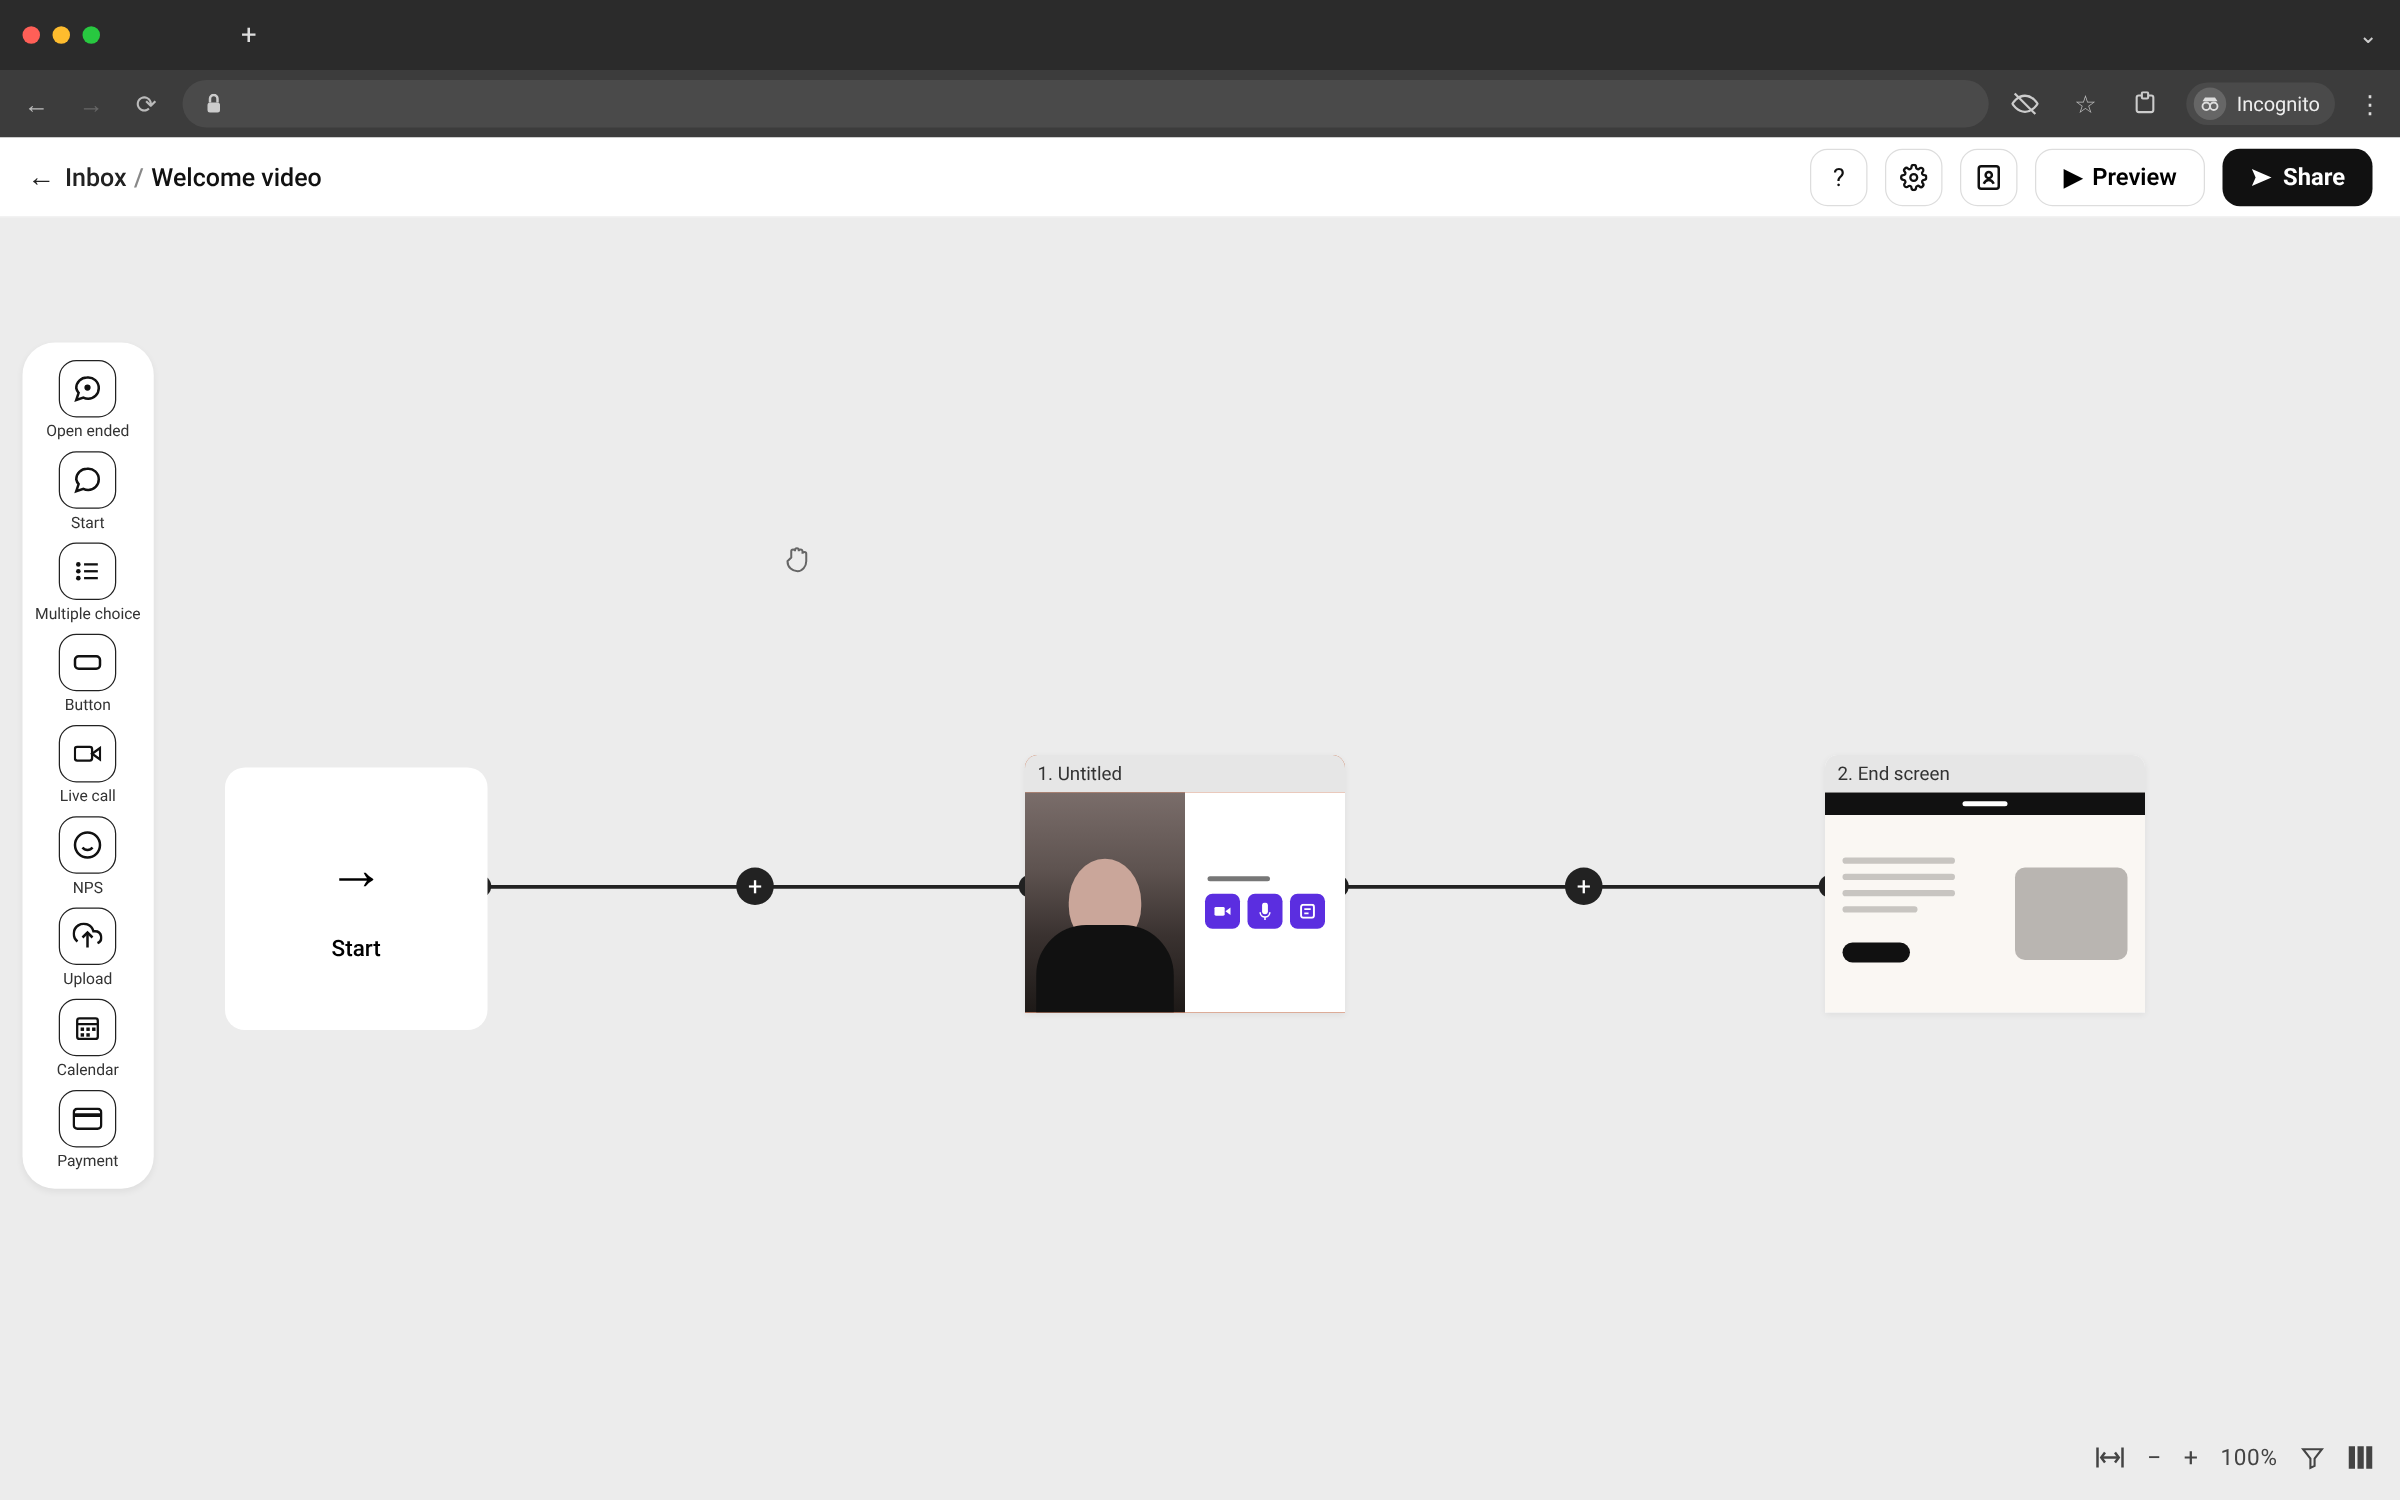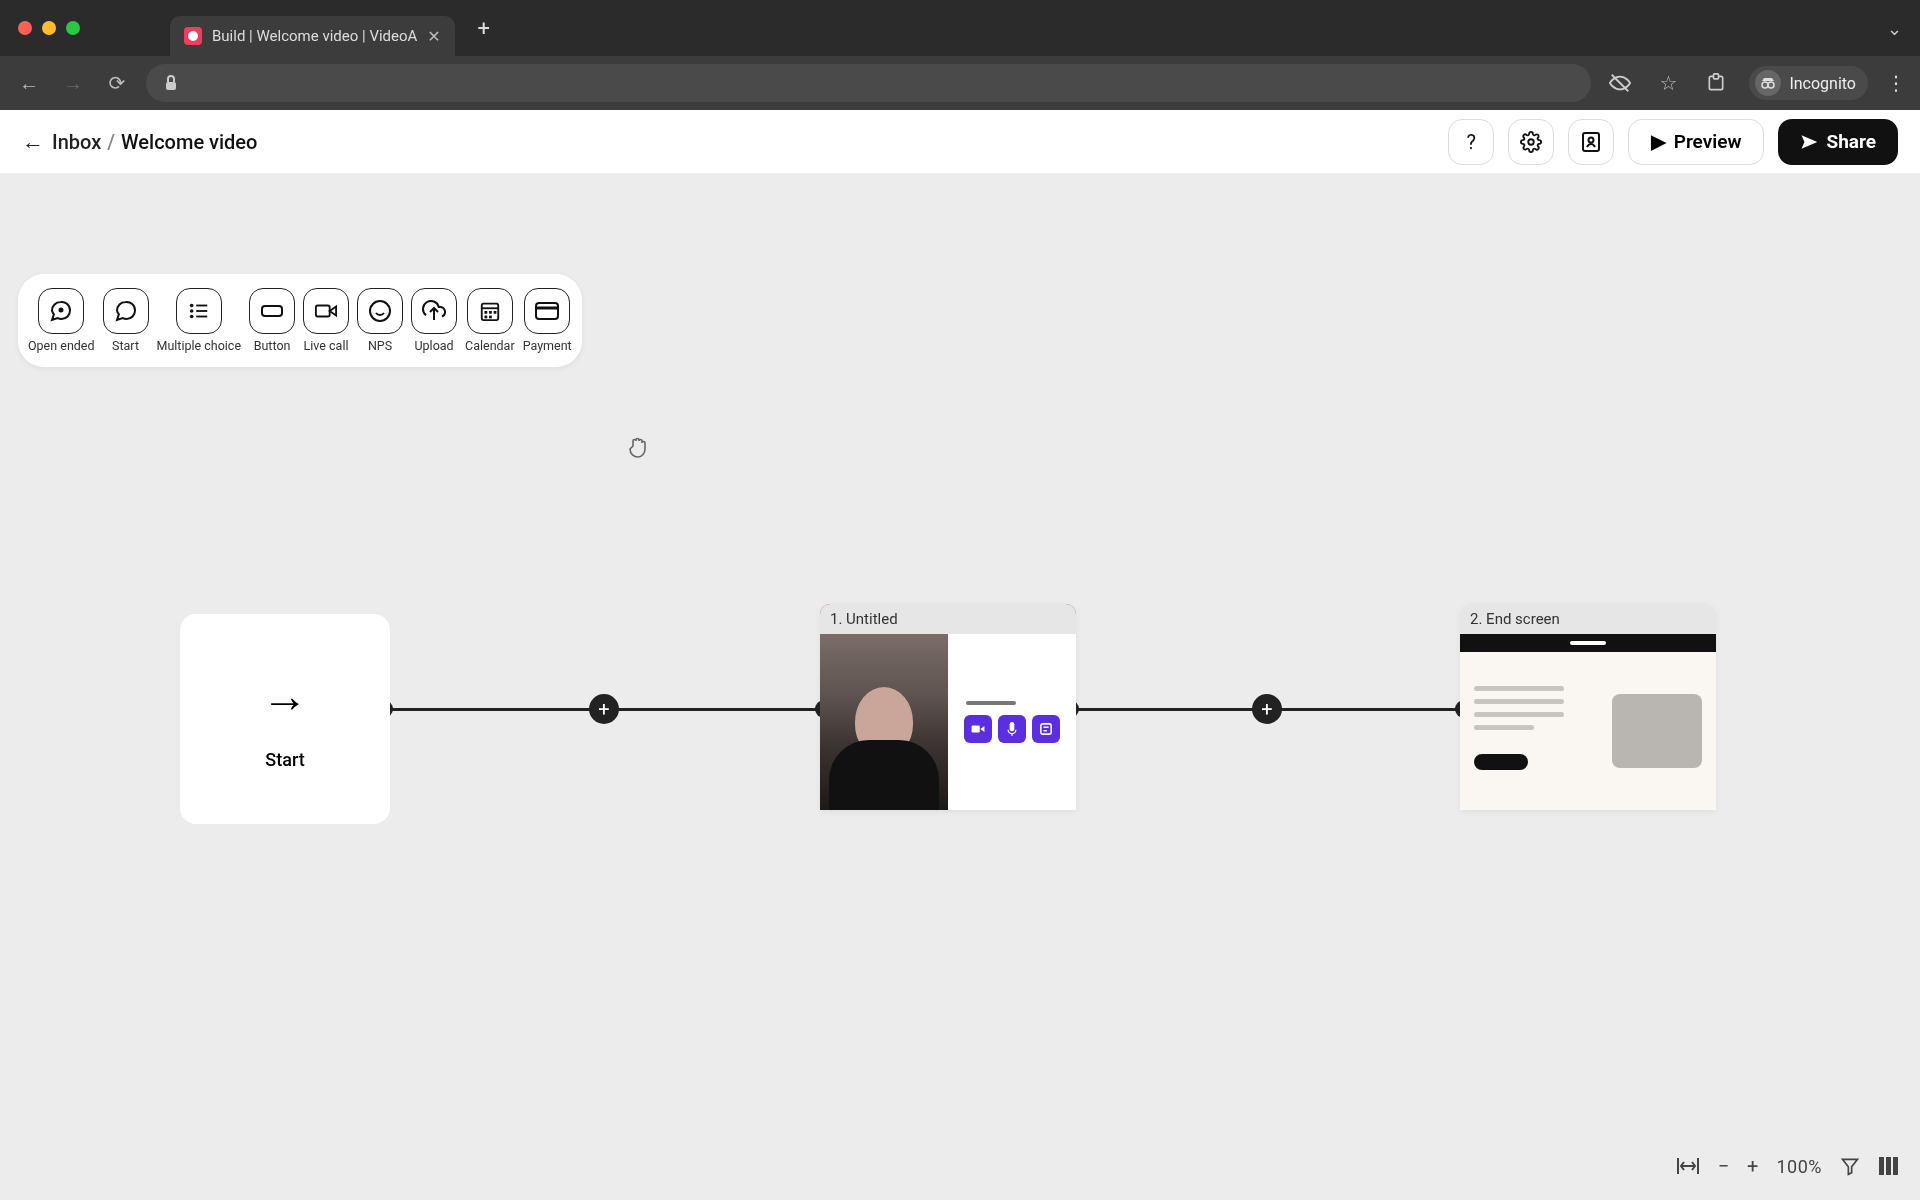--- a/index.html
+++ b/index.html
@@ -118,21 +118,21 @@
 .canvas {
   position: relative;
   background: #ececec;
   height: calc(1200px - 56px - 54px - 64px);
 }
 
 
 .toolbox {
   position:absolute; left:18px; top:100px;
   background:#fff; border-radius:26px; padding: 14px 10px;
-  display:flex; flex-direction:row; gap:8px; align-items:center;
+  display:flex; flex-direction:column; gap:8px; align-items:center;
   box-shadow:0 2px 6px rgba(0,0,0,0.06);
 }
 .tool {
   display:flex; flex-direction:column; align-items:center;
   gap:4px; cursor:pointer;
 }
 .tool-icon {
   width: 46px; height:46px; border:1.5px solid #222; border-radius:14px;
   display:flex; align-items:center; justify-content:center;
   font-size:22px;
@@ -237,29 +237,20 @@
 svg { display:block; }
 </style>
 </head>
 <body>
 
 <div class="window-chrome">
   <div class="traffic-lights">
     <div class="dot red"></div>
     <div class="dot yellow"></div>
     <div class="dot green"></div>
-  </div>
-  <div class="browser-tab">
-    <div class="favicon">
-      <svg width="12" height="12" viewBox="0 0 12 12">
-          <circle cx="6" cy="6" r="5" fill="#fff"></circle>
-        </svg>
-    </div>
-    <span>Build | Welcome video | VideoA</span>
-    <span class="tab-close">✕</span>
   </div>
   <div class="new-tab">+</div>
   <div class="window-dropdown">⌄</div>
 </div>
 
 <div class="url-bar">
   <div class="nav-btn">←</div>
   <div class="nav-btn" style="color:#666">→</div>
   <div class="nav-btn">⟳</div>
   <div class="url-field">

